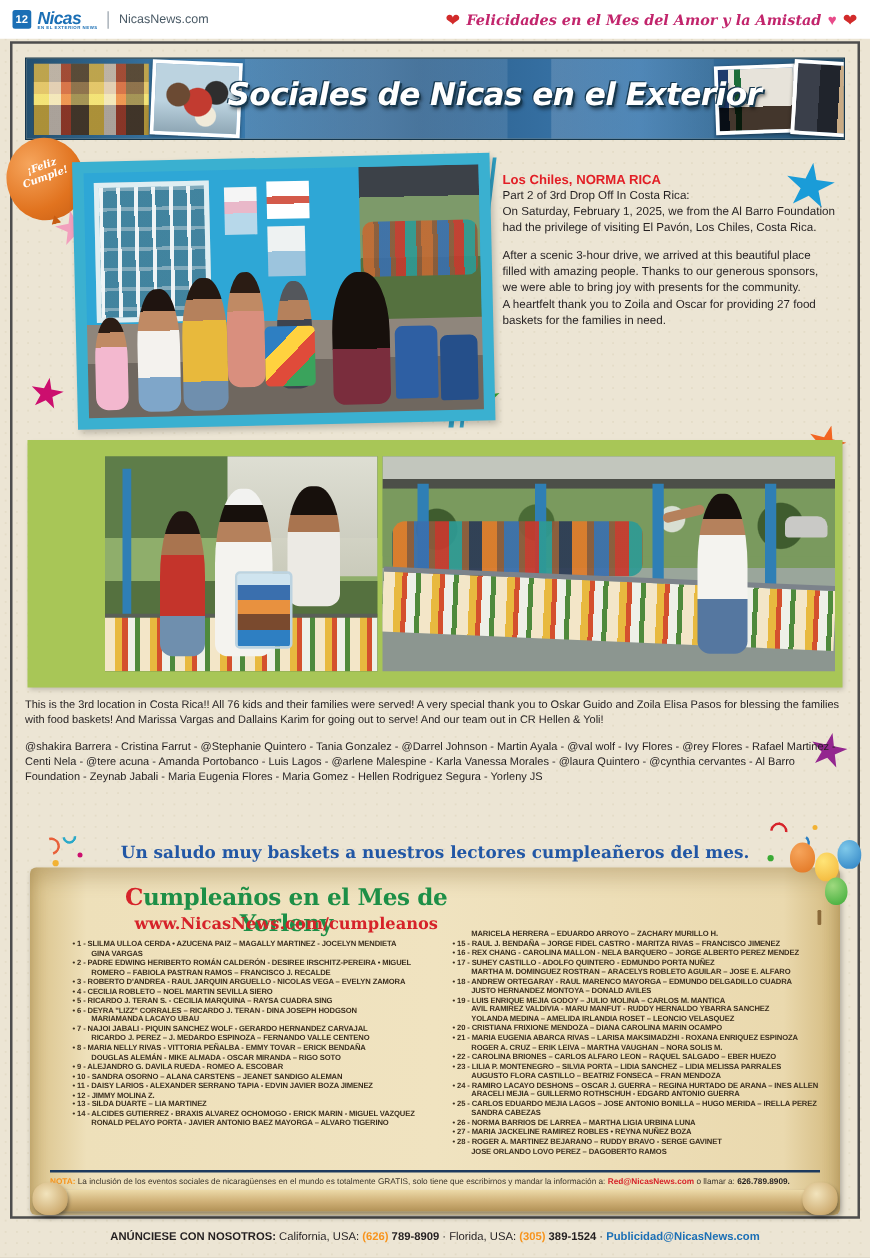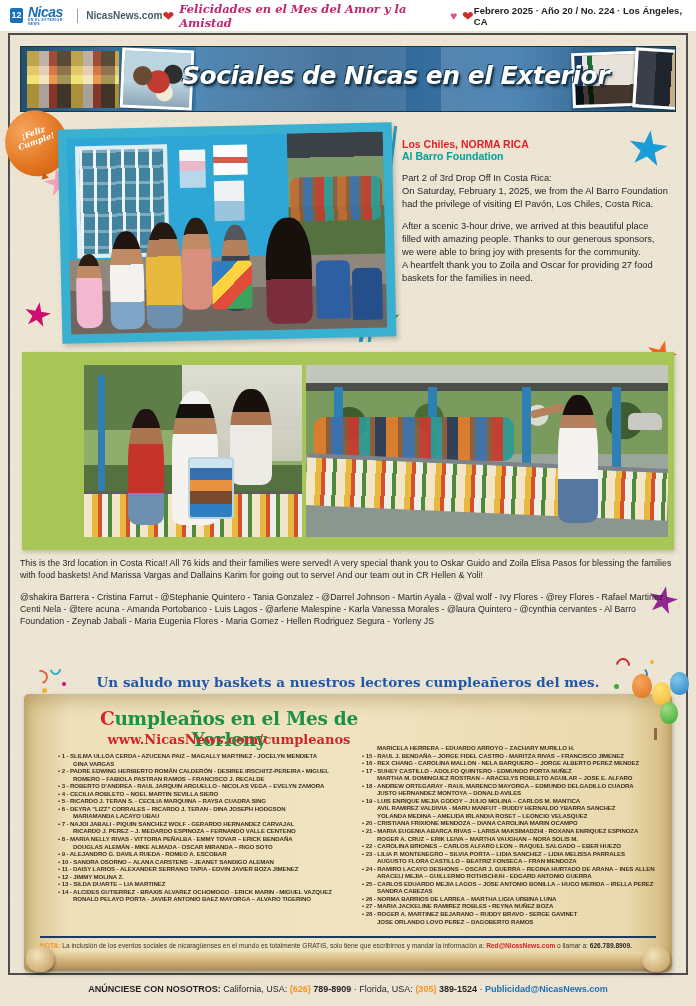--- a/index.html
+++ b/index.html
@@ -15,21 +15,21 @@
   
   .header { position:absolute; left:0; top:0; width:696px; height:31px; background:#ffffff;
     display:flex; align-items:center; justify-content:space-between; padding:0 10px; }
   .header-left { display:flex; align-items:center; gap:5px; }
   .page-badge { display:inline-block; width:15px; height:15px; background:#1b6fb5; color:#fff;
     font-size:9px; font-weight:bold; text-align:center; line-height:15px; border-radius:2px; }
   .logo-wrap { display:inline-flex; flex-direction:column; line-height:1; }
   .logo-main { color:#1b6fb5; font-size:14px; font-weight:bold; font-style:italic; letter-spacing:-0.5px; }
   .logo-sub { color:#1b6fb5; font-size:3.5px; font-weight:bold; letter-spacing:0.4px; }
   .header-div { width:1px; height:14px; background:#9aa4ad; margin:0 3px; }
-  .site { color:#4a5a66; font-size:10px; font-weight:bold; }
+  .site { color:#4a5a66; font-size:10px; font-weight:normal; }
   .header-center { display:flex; align-items:center; gap:5px; }
   .tagline { color:#c2256c; font-size:11.5px; font-weight:bold; font-style:italic;
     font-family:"DejaVu Serif", serif; }
   .heart { font-size:12px; line-height:1; }
   .heart.pinkish { color:#e84b8a; }
   .heart.reddish { color:#d22b2b; font-size:14px; }
   .header-right { color:#222; font-size:9.5px; font-weight:bold; font-family:"Liberation Sans",sans-serif; }
   
   .main-box { position:absolute; left:8px; top:33px; width:680px; height:942px;
     border:2px solid #4d4d4d; background:transparent; }
@@ -133,21 +133,20 @@
       </span>
       <span class="header-div"></span>
       <span class="site">NicasNews.com</span>
     </div>
     <div class="header-center">
       <span class="heart reddish">❤</span>
       <span class="tagline">Felicidades en el Mes del Amor y la Amistad</span>
       <span class="heart pinkish">♥</span>
       <span class="heart reddish">❤</span>
     </div>
-    <div class="header-right">Febrero 2025 · Año 20 / No. 224 · Los Ángeles, CA</div>
   </div>
 
   <div class="main-box"></div>
 
   <div class="banner">
     <div class="banner-fade" style="left:175px; width:210px; background:linear-gradient(90deg, rgba(190,205,220,.18), rgba(150,175,200,.3) 50%, rgba(190,205,220,.15));"></div>
     <div class="banner-fade" style="left:420px; width:130px; background:linear-gradient(90deg, rgba(200,210,225,.22), rgba(160,185,205,.12));"></div>
     <div class="thumb" style="left:6px; top:4px; width:92px; height:57px;
       background:linear-gradient(180deg,#7e6a4f 0 26%, #c9a36d 26% 42%, #e8d27a 42% 58%, #5a4a3a 58% 100%),
       repeating-linear-gradient(90deg, rgba(232,210,122,.6) 0 12px, rgba(240,240,240,.55) 12px 22px, rgba(197,57,46,.5) 22px 30px, rgba(60,60,60,.55) 30px 44px); background-blend-mode:overlay;"></div>
@@ -198,21 +197,20 @@
       <div style="position:absolute; left:142px; top:126px; width:40px; height:48px; border-radius:4px;
         background:linear-gradient(135deg,#2e7fc2 0 30%, #ffd23f 30% 50%, #e04b3a 50% 70%, #3aa35c 70%);"></div>
       <div class="person" style="left:196px; top:84px; width:46px; height:106px; background:linear-gradient(180deg,#17100c 0 58%, #7a2d3d 58%);"></div>
       <div style="position:absolute; left:246px; top:128px; width:34px; height:58px; background:#2e5fa3; border-radius:6px 6px 2px 2px;"></div>
       <div style="position:absolute; left:282px; top:136px; width:30px; height:52px; background:#254f8a; border-radius:6px 6px 2px 2px;"></div>
     </div>
   </div>
 
   <div class="article">
     <div class="art-loc">Los Chiles, NORMA RICA</div>
-    <div class="art-org">Al Barro Foundation</div>
     <div class="art-p">Part 2 of 3rd Drop Off In Costa Rica:
 On Saturday, February 1, 2025, we from the Al Barro Foundation had the privilege of visiting El Pavón, Los Chiles, Costa Rica.</div>
     <div class="art-p">After a scenic 3-hour drive, we arrived at this beautiful place filled with amazing people. Thanks to our generous sponsors, we were able to bring joy with presents for the community.
 A heartfelt thank you to Zoila and Oscar for providing 27 food baskets for the families in need.</div>
   </div>
 
   <div class="green-frame">
 
     <div class="gp" style="left:62px; width:218px;
       background:linear-gradient(180deg,#5e7d49 0 38%, #8fae6b 38% 58%, #55713f 58%);">

